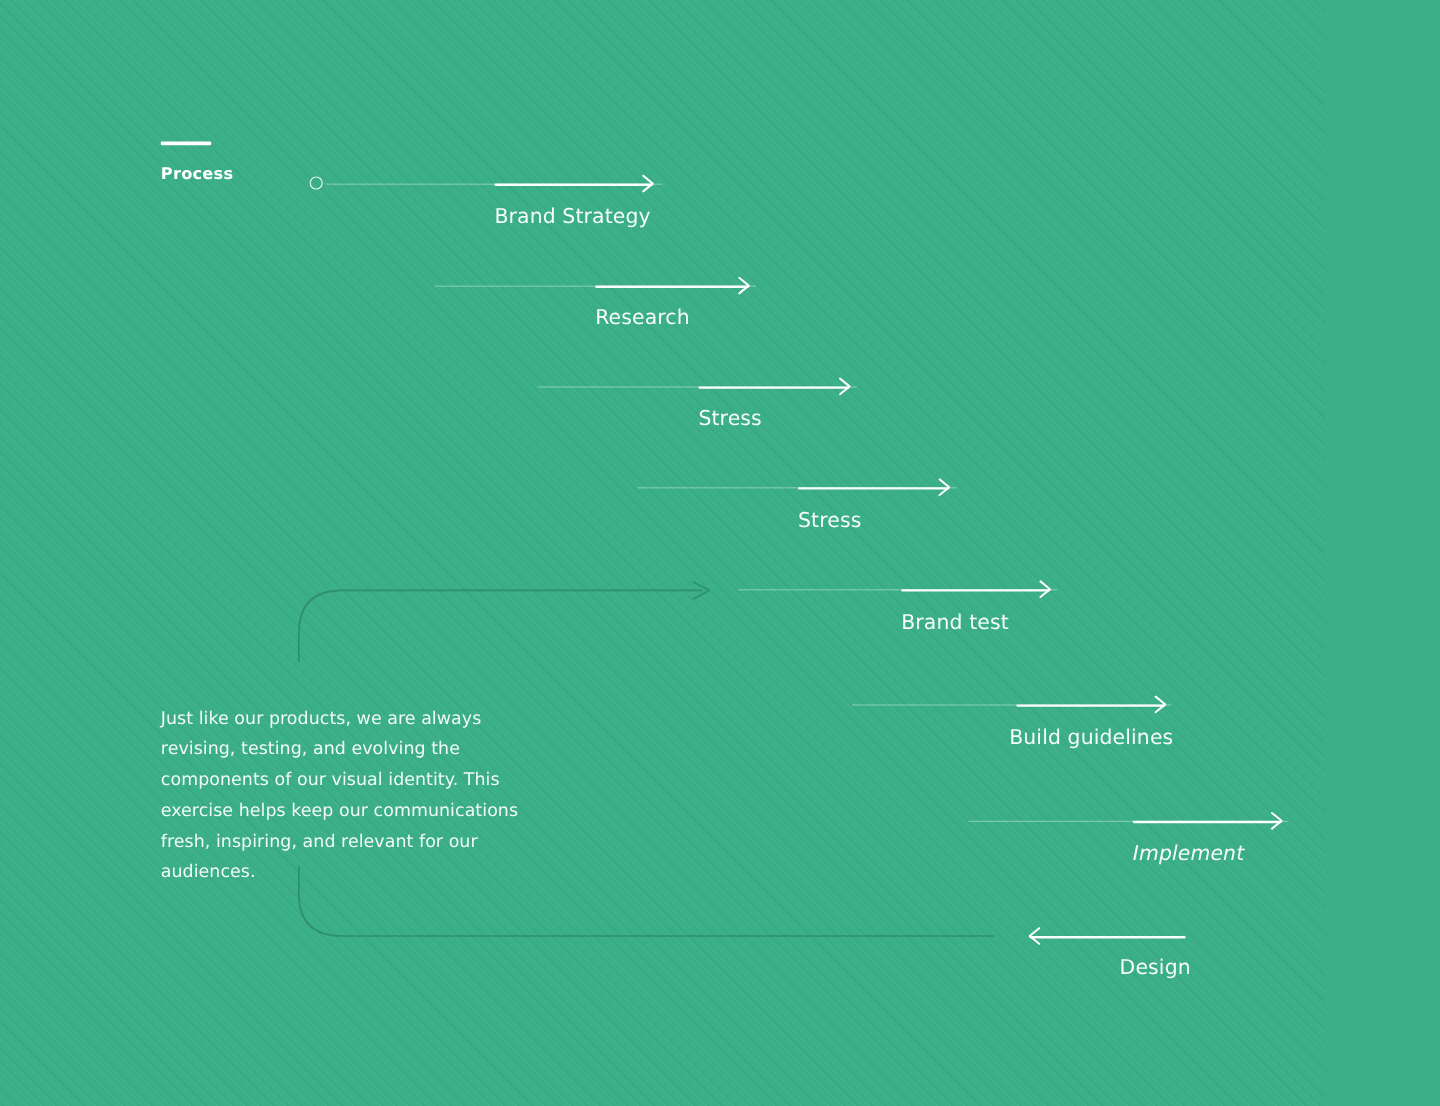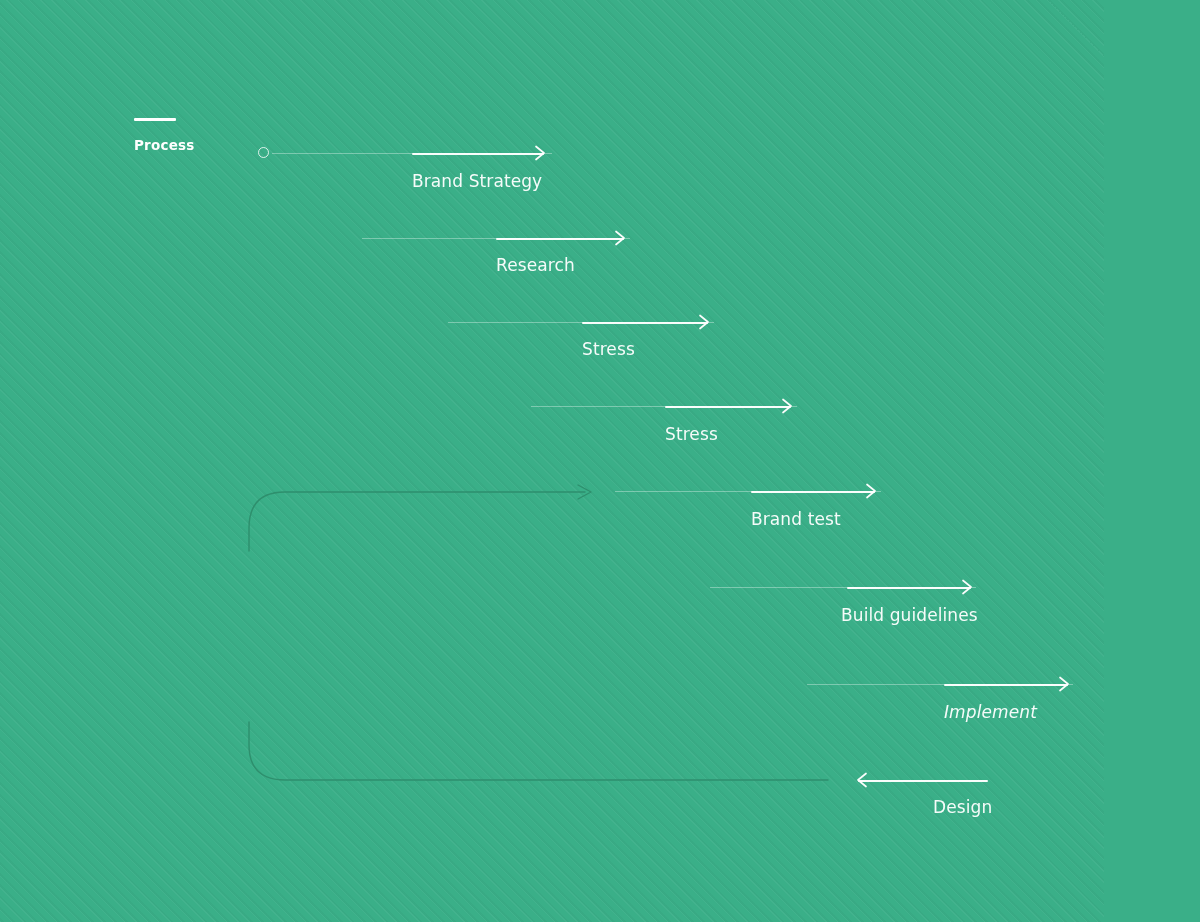--- a/index.html
+++ b/index.html
@@ -135,20 +135,21 @@
     <path d="M 578,485 L 591,492 L 578,499" fill="none" stroke="#2e8f6d" stroke-width="1.4" stroke-linecap="round" stroke-linejoin="round"></path>
 
     <path d="M 249,722 L 249,745 Q 249,780 285,780 L 828,780" fill="none" stroke="#2e8f6d" stroke-width="1.4" stroke-linecap="round"></path>
   </svg>
 
   <div id="process-block">
     <div id="process-rule"></div>
     <div id="process-label">Process</div>
   </div>
 
+  <p id="intro-paragraph">Just like our products, we are always revising, testing, and evolving the components of our visual identity. This exercise helps keep our communications fresh, inspiring, and relevant for our audiences.</p>
 
   <div id="arrow-layer">
       <div class="arrow-row" style="left: 0px; top: 153px; width: 1200px;">
         <div class="arrow-faint" style="left: 272px; width: 280px;"></div>
         <div class="arrow-start-dot" style="left: 258px;"></div>
         <div class="arrow-bright" style="left: 412px; width: 132px;"></div>
         <div class="arrow-head" style="left: 533px;">
           <svg width="16" height="16" viewBox="0 0 16 16">
             <path d="M 3,1.5 L 11,8 L 3,14.5" fill="none" stroke="rgba(255,255,255,0.97)" stroke-width="1.7" stroke-linecap="round" stroke-linejoin="round"></path>
           </svg>

